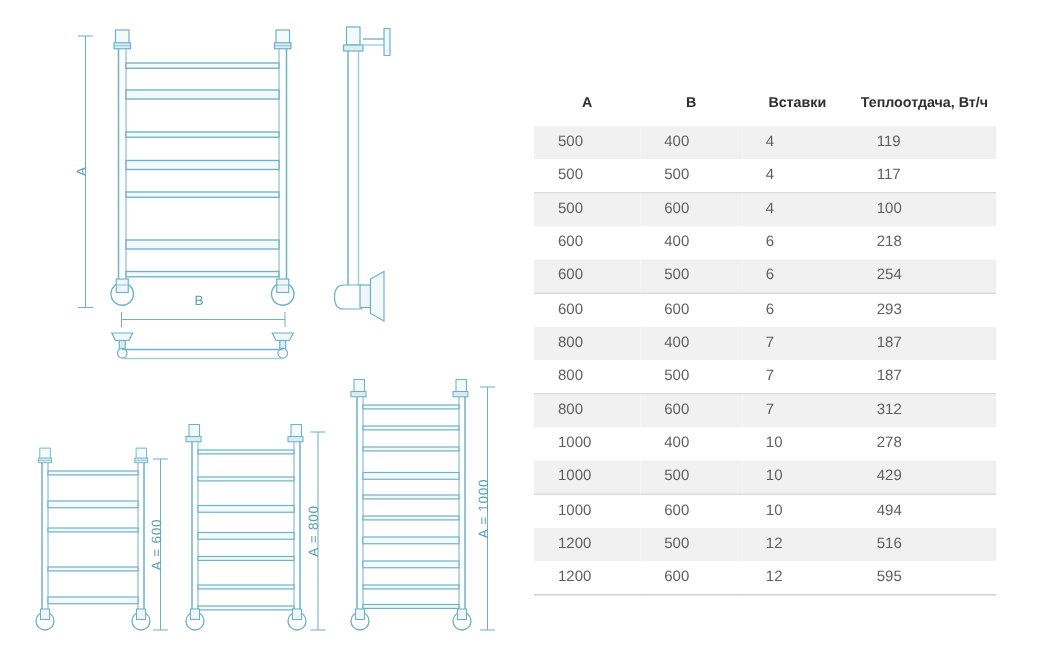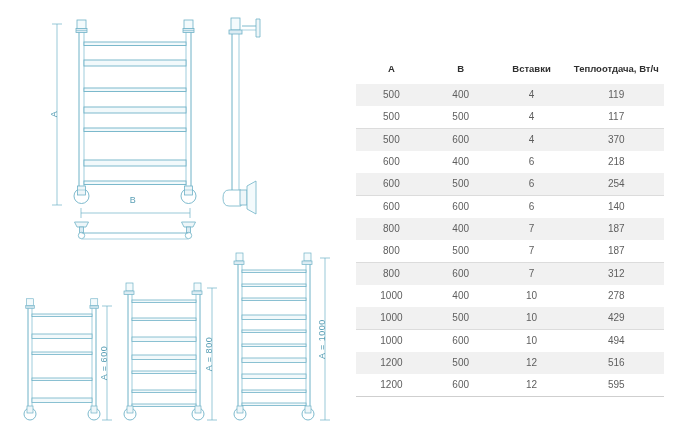--- a/index.html
+++ b/index.html
@@ -47,21 +47,20 @@
     font-weight: bold;
     color: #2f2f2f;
     padding: 6px 2px 10px 2px;
     text-align: center;
     background: #ffffff;
     white-space: nowrap;
   }
   table.spec tbody td {
     font-size: 10px;
     color: #5e5e5e;
-    text-align: center;
     padding: 5px 16px;
     height: 22px;
     line-height: 12px;
   }
   table.spec tbody tr.odd td { background: #f1f1f1; }
   table.spec tbody tr.even td { background: #ffffff; }
   table.spec tbody tr.rule td { border-bottom: 1px solid #dcdcdc; }
   table.spec tbody tr.last td { border-bottom: 1px solid #cfcfcf; }
 
   col.c-a { width: 23%; }
@@ -262,39 +261,39 @@
           <tr class="even rule">
             <td>500</td>
             <td>500</td>
             <td>4</td>
             <td>117</td>
           </tr>
           <tr class="odd">
             <td>500</td>
             <td>600</td>
             <td>4</td>
-            <td>370</td>
+            <td>100</td>
           </tr>
           <tr class="even">
             <td>600</td>
             <td>400</td>
             <td>6</td>
             <td>218</td>
           </tr>
           <tr class="odd rule">
             <td>600</td>
             <td>500</td>
             <td>6</td>
             <td>254</td>
           </tr>
           <tr class="even">
             <td>600</td>
             <td>600</td>
             <td>6</td>
-            <td>140</td>
+            <td>293</td>
           </tr>
           <tr class="odd">
             <td>800</td>
             <td>400</td>
             <td>7</td>
             <td>187</td>
           </tr>
           <tr class="even rule">
             <td>800</td>
             <td>500</td>

